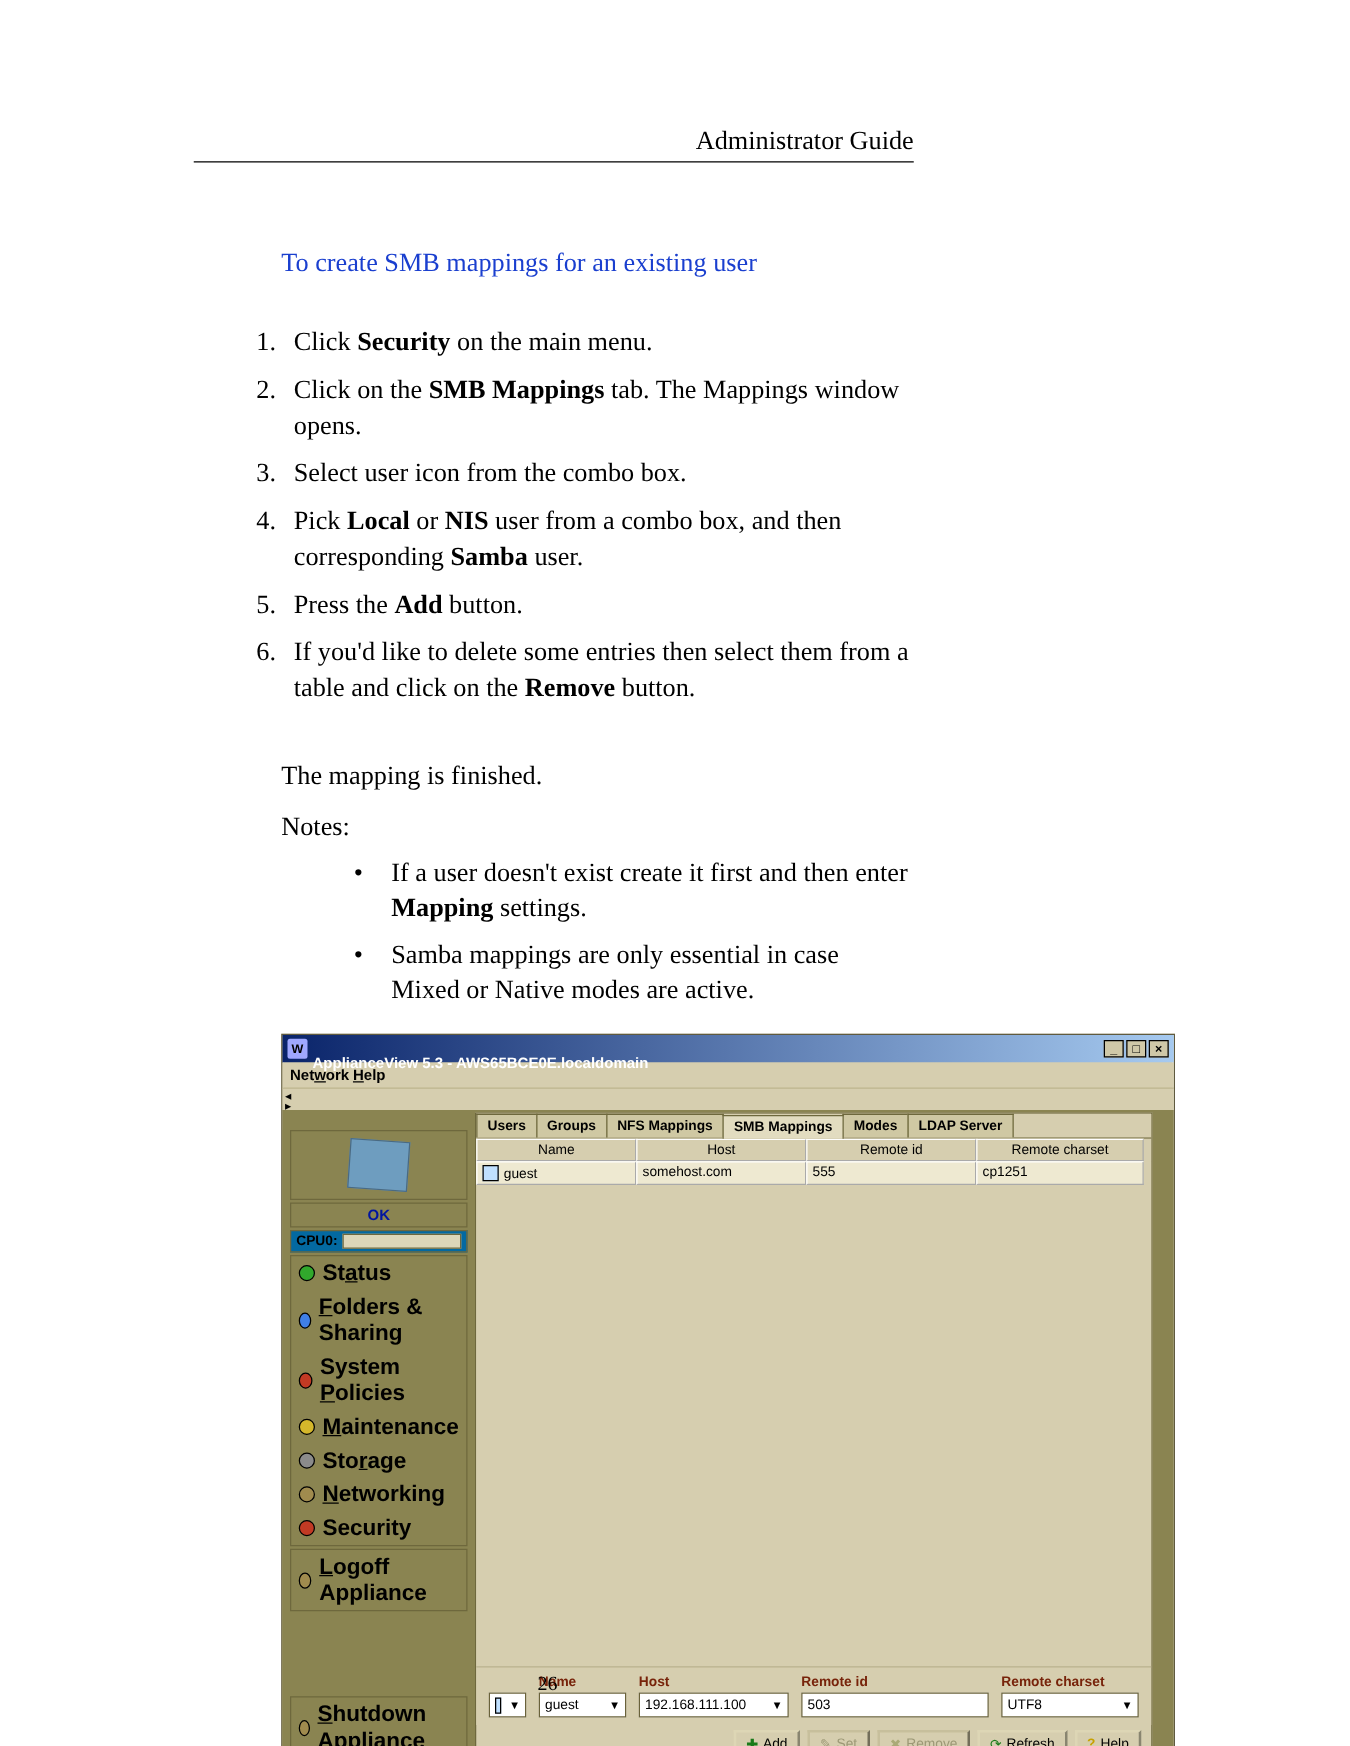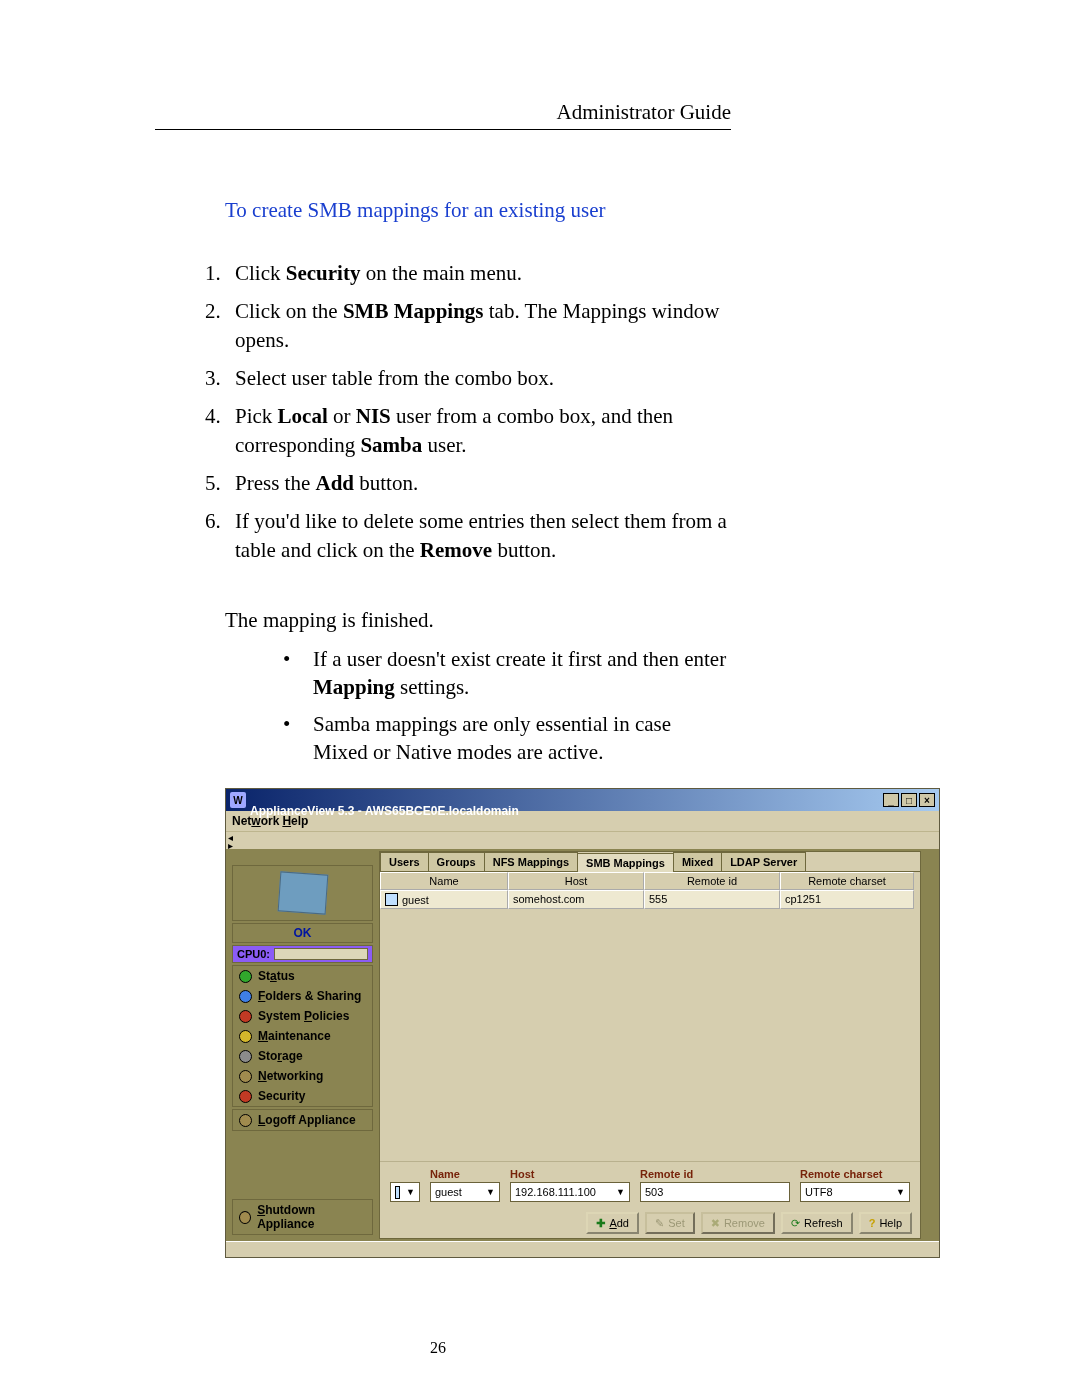--- a/index.html
+++ b/index.html
@@ -45,24 +45,24 @@
   .split-strip { height: 18px; background: #d6ceaf; border-top:1px solid #bdb58e; position:relative; }
   .split-strip .arrow-l, .split-strip .arrow-r { position:absolute; left:2px; font-size:10px; color:#000; }
   .split-strip .arrow-l { top:0; }
   .split-strip .arrow-r { top:8px; }
 
   .body-area { display: flex; background: #8a8451; }
   .sidebar { width: 164px; background: #8a8451; padding: 0 6px 6px; margin-top: 16px; }
   .logo-pane { height: 56px; display:flex; align-items:center; justify-content:center; border:1px solid #6e683d; background:#8a8451; }
   .logo-chip { width:48px; height:40px; background:#6e9dbf; border:1px solid #4a6a82; transform: rotate(4deg); }
   .ok-label { text-align:center; color:#0015a0; font-weight:bold; font-size:12px; padding:2px 0; border:1px solid #6e683d; background:#8a8451; margin-top:2px;}
-  .cpu-row { background:#8b5cf6; border:1px solid #6e683d; display:flex;align-items:center;padding:2px 4px; margin-top:2px; font-weight:bold; font-size:11px;}
+  .cpu-row { background:#0369a1; border:1px solid #6e683d; display:flex;align-items:center;padding:2px 4px; margin-top:2px; font-weight:bold; font-size:11px;}
   .cpu-bar { flex:1; height:12px; background:#ddd7b9; border:1px solid #6e683d; margin-left:4px;}
   .nav-group { border:1px solid #6e683d; background:#8a8451; margin-top:2px; }
-  .nav-item { display:flex; align-items:center; gap:6px; padding:3px 6px; font-weight:bold; font-size:12px; cursor:pointer;}
+  .nav-item { display:flex; align-items:center; gap:6px; padding:3px 6px; font-weight:bold; font-size:18px; cursor:pointer;}
   .nav-item .dot { width:13px; height:13px; border-radius:50%; display:inline-block; border:1px solid #000; }
   .dot-green { background:#31a82c; } .dot-blue { background:#3f7fe6; } .dot-red { background:#c23a24; }
   .dot-yellow { background:#d4b72b; } .dot-gray { background:#8b8b8b; } .dot-brown { background:#a08b4e; }
   .nav-item u { text-decoration: underline; }
 
   .main { flex:1; background:#d6ceaf; border:1px solid #6e683d; margin:2px 18px 2px 0; display:flex; flex-direction:column; }
   .tabs { display:flex; background:#d6ceaf; border-bottom:1px solid #6e683d; font-size:11px; font-weight:bold;}
   .tab { padding:3px 8px; border:1px solid #6e683d; border-bottom:none; background:#cfc8a3; cursor:pointer; margin-right:-1px;}
   .tab.active { background:#e2dcc0; position:relative; top:1px; }
   .table-head { display:flex; background:#d6ceaf; font-size:11px; font-weight:normal; }
@@ -97,37 +97,38 @@
     <li>
         <span class="num">1.</span>
         <span class="txt"><span>Click </span><b>Security</b><span> on the main menu.</span></span>
       </li>
     <li>
         <span class="num">2.</span>
         <span class="txt"><span>Click on the </span><b>SMB Mappings</b><span> tab. The Mappings window opens.</span></span>
       </li>
     <li>
         <span class="num">3.</span>
-        <span class="txt"><span>Select user table from the combo box.</span></span>
+        <span class="txt"><span>Select user icon from the combo box.</span></span>
       </li>
     <li>
         <span class="num">4.</span>
         <span class="txt"><span>Pick </span><b>Local</b><span> or </span><b>NIS</b><span> user from a combo box, and then corresponding </span><b>Samba</b><span> user.</span></span>
       </li>
     <li>
         <span class="num">5.</span>
         <span class="txt"><span>Press the </span><b>Add</b><span> button.</span></span>
       </li>
     <li>
         <span class="num">6.</span>
         <span class="txt"><span>If you'd like to delete some entries then select them from a table and click on the </span><b>Remove</b><span> button.</span></span>
       </li>
   </ol>
 
   <div class="para">The mapping is finished.</div>
+  <div class="notes-label">Notes:</div>
   <ul class="notes">
     <li>
         <span class="bullet">•</span>
         <span class="txt"><span>If a user doesn't exist create it first and then enter </span><b>Mapping</b><span> settings.</span></span>
       </li>
     <li>
         <span class="bullet">•</span>
         <span class="txt"><span>Samba mappings are only essential in case Mixed or Native modes are active.</span></span>
       </li>
   </ul>
@@ -205,21 +206,21 @@
               </div>
           </div>
         </div>
 
         <div class="main">
           <div class="tabs">
             <div class="tab">Users</div>
             <div class="tab">Groups</div>
             <div class="tab">NFS Mappings</div>
             <div class="tab active">SMB Mappings</div>
-            <div class="tab">Mixed</div>
+            <div class="tab">Modes</div>
             <div class="tab">LDAP Server</div>
           </div>
           <div class="table-head">
             <div class="th col-name">Name</div>
             <div class="th col-host">Host</div>
             <div class="th col-remoteid">Remote id</div>
             <div class="th col-charset">Remote charset</div>
           </div>
           <div class="table-body" style="min-height:232px;">
             <div class="row">

